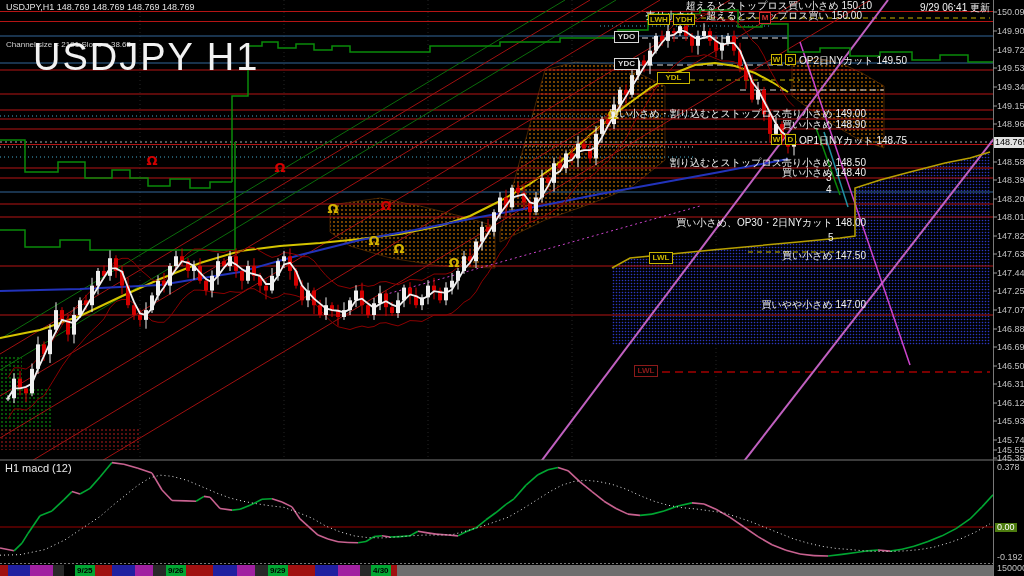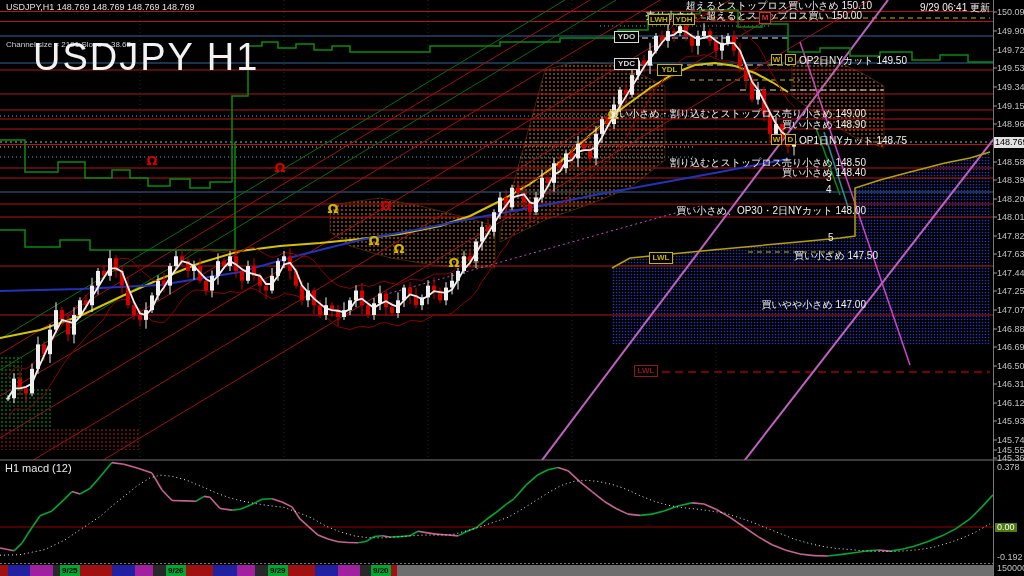--- a/index.html
+++ b/index.html
@@ -545,32 +545,32 @@
       <div class="axlab" style="top: 553px;">-0.192</div>
       <div class="axlab" style="top: 564px;">150000</div>
       <div class="ann" style="top: 0px; right: 152px;">超えるとストップロス買い小さめ 150.10</div>
       <div class="ann" style="top: 10px; right: 162px;">売り小さめ・超えるとストップロス買い 150.00</div>
       <div class="ann" style="top: 55px; left: 799px;">OP2日NYカット 149.50</div>
       <div class="ann" style="top: 108px; right: 158px; margin-left: 17px;">買い小さめ・割り込むとストップロス売り小さめ 149.00</div>
       <div class="ann" style="top: 119px; right: 158px;">買い小さめ 148.90</div>
       <div class="ann" style="top: 135px; left: 799px;">OP1日NYカット 148.75</div>
       <div class="ann" style="top: 157px; right: 158px;">割り込むとストップロス売り小さめ 148.50</div>
       <div class="ann" style="top: 167px; right: 158px;">買い小さめ 148.40</div>
-      <div class="ann" style="top: 205px; right: 158px;">買い小さめ、OP30・2日NYカット 148.00</div>
-      <div class="ann" style="top: 250px; right: 146px; margin-left: 12px;">買い小さめ 147.50</div>
+      <div class="ann" style="top: 217px; right: 158px;">買い小さめ、OP30・2日NYカット 148.00</div>
+      <div class="ann" style="top: 250px; right: 158px; margin-left: 12px;">買い小さめ 147.50</div>
       <div class="ann" style="top: 299px; right: 158px;">買いやや小さめ 147.00</div>
       <div class="ann" style="top: 172px; left: 826px;">3</div>
       <div class="ann" style="top: 184px; left: 826px;">4</div>
       <div class="ann" style="top: 232px; left: 828px;">5</div>
       <div class="lbox" style="left: 648px; top: 14px; width: 22px; height: 11px; line-height: 9px; border-color: rgb(200, 180, 0); color: rgb(200, 180, 0);">LWH</div>
       <div class="lbox" style="left: 673px; top: 14px; width: 22px; height: 11px; line-height: 9px; border-color: rgb(200, 180, 0); color: rgb(200, 180, 0);">YDH</div>
       <div class="lbox" style="left: 759px; top: 12px; width: 12px; height: 12px; line-height: 10px; border-color: rgb(208, 48, 48); color: rgb(208, 48, 48);">M</div>
       <div class="lbox" style="left: 614px; top: 31px; width: 25px; height: 12px; line-height: 10px; border-color: rgb(216, 216, 216); color: rgb(216, 216, 216);">YDO</div>
       <div class="lbox" style="left: 614px; top: 58px; width: 25px; height: 12px; line-height: 10px; border-color: rgb(216, 216, 216); color: rgb(216, 216, 216);">YDC</div>
-      <div class="lbox" style="left: 657px; top: 64px; width: 25px; height: 12px; line-height: 10px; border-color: rgb(200, 180, 0); color: rgb(200, 180, 0);">YDL</div>
+      <div class="lbox" style="left: 657px; top: 72px; width: 33px; height: 12px; line-height: 10px; border-color: rgb(200, 180, 0); color: rgb(200, 180, 0);">YDL</div>
       <div class="lbox" style="left: 771px; top: 54px; width: 11px; height: 11px; line-height: 9px; border-color: rgb(200, 180, 0); color: rgb(200, 180, 0);">W</div>
       <div class="lbox" style="left: 785px; top: 54px; width: 11px; height: 11px; line-height: 9px; border-color: rgb(200, 180, 0); color: rgb(200, 180, 0);">D</div>
       <div class="lbox" style="left: 771px; top: 134px; width: 11px; height: 11px; line-height: 9px; border-color: rgb(200, 180, 0); color: rgb(200, 180, 0);">W</div>
       <div class="lbox" style="left: 785px; top: 134px; width: 11px; height: 11px; line-height: 9px; border-color: rgb(200, 180, 0); color: rgb(200, 180, 0);">D</div>
       <div class="lbox" style="left: 649px; top: 252px; width: 24px; height: 12px; line-height: 10px; border-color: rgb(200, 180, 0); color: rgb(200, 180, 0);">LWL</div>
       <div class="lbox" style="left: 634px; top: 365px; width: 24px; height: 12px; line-height: 10px; border-color: rgb(139, 26, 26); color: rgb(139, 26, 26);">LWL</div>
       <div class="tlseg" style="left: 0px; width: 8px; background: rgb(160, 16, 16);"></div>
       <div class="tlseg" style="left: 8px; width: 22px; background: rgb(32, 32, 160);"></div>
       <div class="tlseg" style="left: 30px; width: 23px; background: rgb(160, 32, 160);"></div>
       <div class="tlseg" style="left: 53px; width: 11px; background: rgb(40, 40, 40);"></div>
@@ -581,18 +581,18 @@
       <div class="tlseg" style="left: 180px; width: 33px; background: rgb(160, 16, 16);"></div>
       <div class="tlseg" style="left: 213px; width: 24px; background: rgb(32, 32, 160);"></div>
       <div class="tlseg" style="left: 237px; width: 18px; background: rgb(160, 32, 160);"></div>
       <div class="tlseg" style="left: 255px; width: 13px; background: rgb(40, 40, 40);"></div>
       <div class="tlseg" style="left: 282px; width: 33px; background: rgb(160, 16, 16);"></div>
       <div class="tlseg" style="left: 315px; width: 23px; background: rgb(32, 32, 160);"></div>
       <div class="tlseg" style="left: 338px; width: 22px; background: rgb(160, 32, 160);"></div>
       <div class="tlseg" style="left: 360px; width: 11px; background: rgb(40, 40, 40);"></div>
       <div class="tlseg" style="left: 385px; width: 12px; background: rgb(160, 16, 16);"></div>
       <div class="tlseg" style="left: 397px; width: 596px; background: rgb(110, 110, 110);"></div>
-      <div class="tldate" style="left: 60px;">9/25</div>
+      <div class="tldate" style="left: 75px;">9/25</div>
       <div class="tldate" style="left: 166px;">9/26</div>
       <div class="tldate" style="left: 268px;">9/29</div>
-      <div class="tldate" style="left: 371px;">9/20</div>
+      <div class="tldate" style="left: 371px;">4/30</div>
     </div>
 </div>
 
 </body></html>

